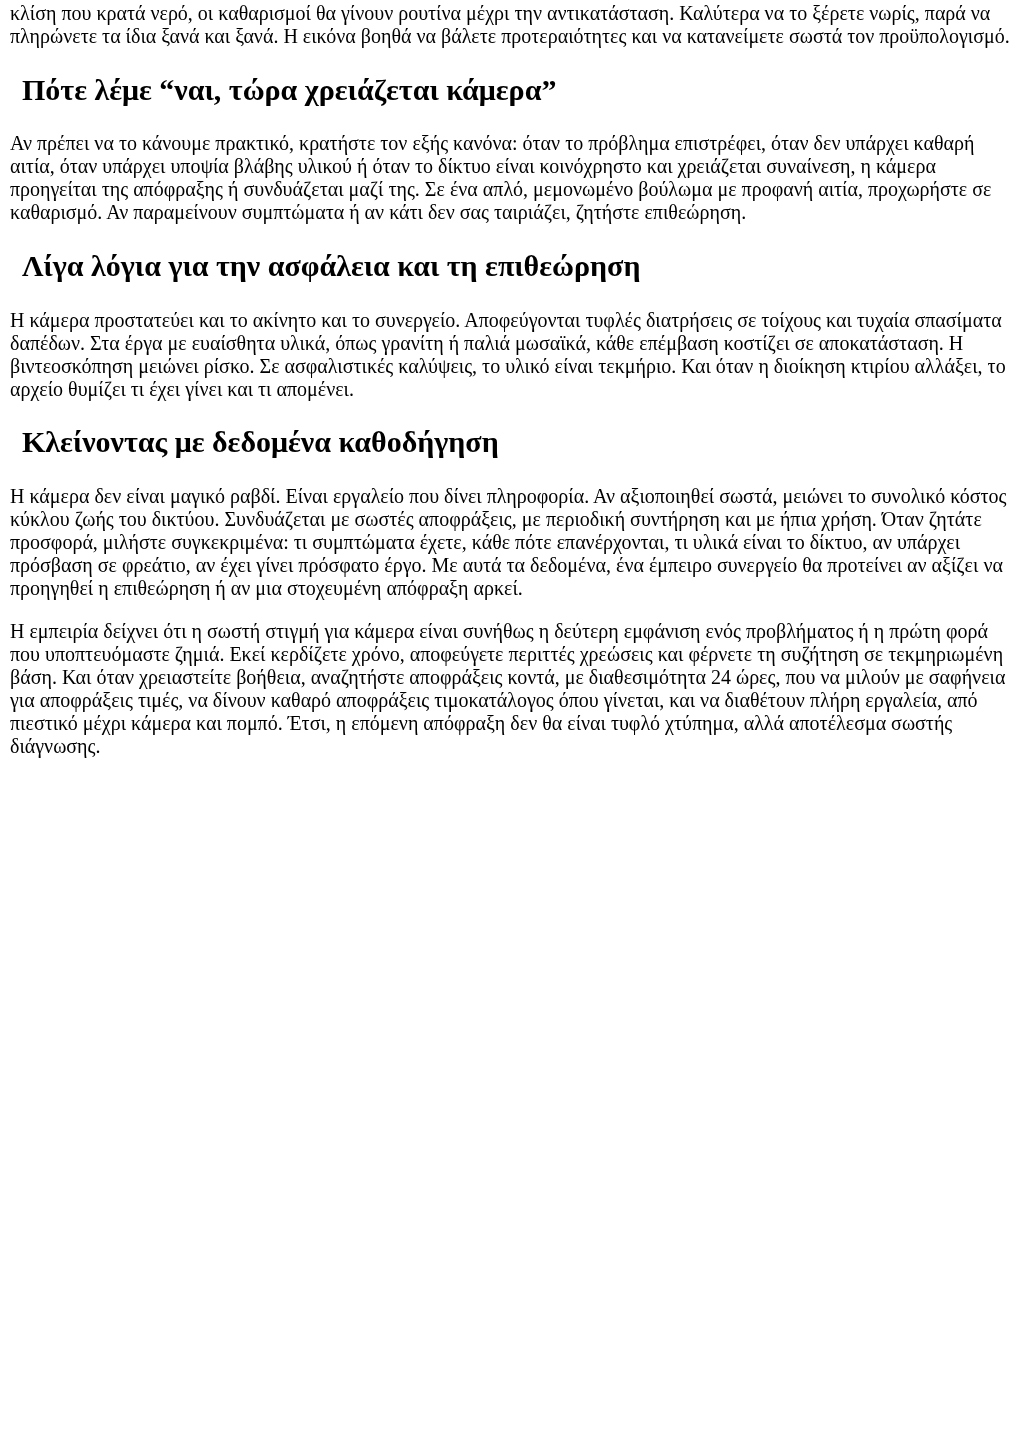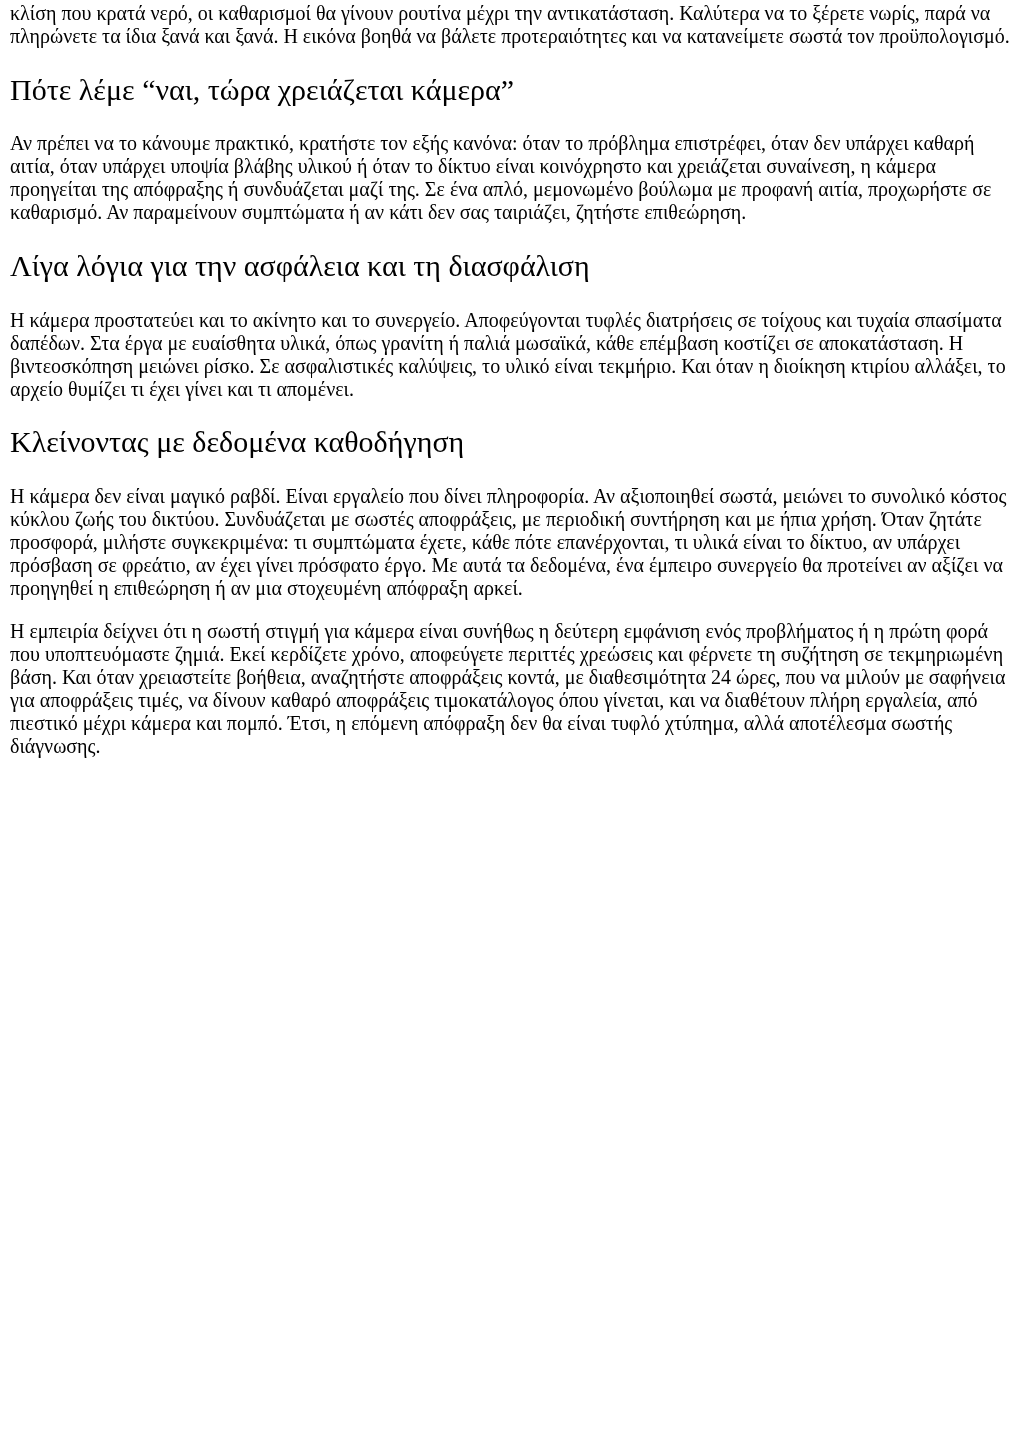--- a/index.html
+++ b/index.html
@@ -22,35 +22,35 @@
   }
   .page p {
     margin: 1em 0;
   }
   .page p.first {
     margin-top: 2px; 
   }
   .page h2 {
     font-size: 1.5em;
     line-height: 1.15;
-    font-weight: normal;
-    margin: 0.83em 0;
+    font-weight: bold;
+    margin: 0.83em 12px;
   }
 </style>
 </head>
 <body>
 
 <div class="page">
   <p class="first">κλίση που κρατά νερό, οι καθαρισμοί θα γίνουν ρουτίνα μέχρι την αντικατάσταση. Καλύτερα να το ξέρετε νωρίς, παρά να πληρώνετε τα ίδια ξανά και ξανά. Η εικόνα βοηθά να βάλετε προτεραιότητες και να κατανείμετε σωστά τον προϋπολογισμό.</p>
 
   <h2>Πότε λέμε “ναι, τώρα χρειάζεται κάμερα”</h2>
 
   <p>Αν πρέπει να το κάνουμε πρακτικό, κρατήστε τον εξής κανόνα: όταν το πρόβλημα επιστρέφει, όταν δεν υπάρχει καθαρή αιτία, όταν υπάρχει υποψία βλάβης υλικού ή όταν το δίκτυο είναι κοινόχρηστο και χρειάζεται συναίνεση, η κάμερα προηγείται της απόφραξης ή συνδυάζεται μαζί της. Σε ένα απλό, μεμονωμένο βούλωμα με προφανή αιτία, προχωρήστε σε καθαρισμό. Αν παραμείνουν συμπτώματα ή αν κάτι δεν σας ταιριάζει, ζητήστε επιθεώρηση.</p>
 
-  <h2>Λίγα λόγια για την ασφάλεια και τη διασφάλιση</h2>
+  <h2>Λίγα λόγια για την ασφάλεια και τη επιθεώρηση</h2>
 
   <p>Η κάμερα προστατεύει και το ακίνητο και το συνεργείο. Αποφεύγονται τυφλές διατρήσεις σε τοίχους και τυχαία σπασίματα δαπέδων. Στα έργα με ευαίσθητα υλικά, όπως γρανίτη ή παλιά μωσαϊκά, κάθε επέμβαση κοστίζει σε αποκατάσταση. Η βιντεοσκόπηση μειώνει ρίσκο. Σε ασφαλιστικές καλύψεις, το υλικό είναι τεκμήριο. Και όταν η διοίκηση κτιρίου αλλάξει, το αρχείο θυμίζει τι έχει γίνει και τι απομένει.</p>
 
   <h2>Κλείνοντας με δεδομένα καθοδήγηση</h2>
 
   <p>Η κάμερα δεν είναι μαγικό ραβδί. Είναι εργαλείο που δίνει πληροφορία. Αν αξιοποιηθεί σωστά, μειώνει το συνολικό κόστος κύκλου ζωής του δικτύου. Συνδυάζεται με σωστές αποφράξεις, με περιοδική συντήρηση και με ήπια χρήση. Όταν ζητάτε προσφορά, μιλήστε συγκεκριμένα: τι συμπτώματα έχετε, κάθε πότε επανέρχονται, τι υλικά είναι το δίκτυο, αν υπάρχει πρόσβαση σε φρεάτιο, αν έχει γίνει πρόσφατο έργο. Με αυτά τα δεδομένα, ένα έμπειρο συνεργείο θα προτείνει αν αξίζει να προηγηθεί η επιθεώρηση ή αν μια στοχευμένη απόφραξη αρκεί.</p>
 
   <p>Η εμπειρία δείχνει ότι η σωστή στιγμή για κάμερα είναι συνήθως η δεύτερη εμφάνιση ενός προβλήματος ή η πρώτη φορά που υποπτευόμαστε ζημιά. Εκεί κερδίζετε χρόνο, αποφεύγετε περιττές χρεώσεις και φέρνετε τη συζήτηση σε τεκμηριωμένη βάση. Και όταν χρειαστείτε βοήθεια, αναζητήστε αποφράξεις κοντά, με διαθεσιμότητα 24 ώρες, που να μιλούν με σαφήνεια για αποφράξεις τιμές, να δίνουν καθαρό αποφράξεις τιμοκατάλογος όπου γίνεται, και να διαθέτουν πλήρη εργαλεία, από πιεστικό μέχρι κάμερα και πομπό. Έτσι, η επόμενη απόφραξη δεν θα είναι τυφλό χτύπημα, αλλά αποτέλεσμα σωστής διάγνωσης.</p>
 </div>
 

